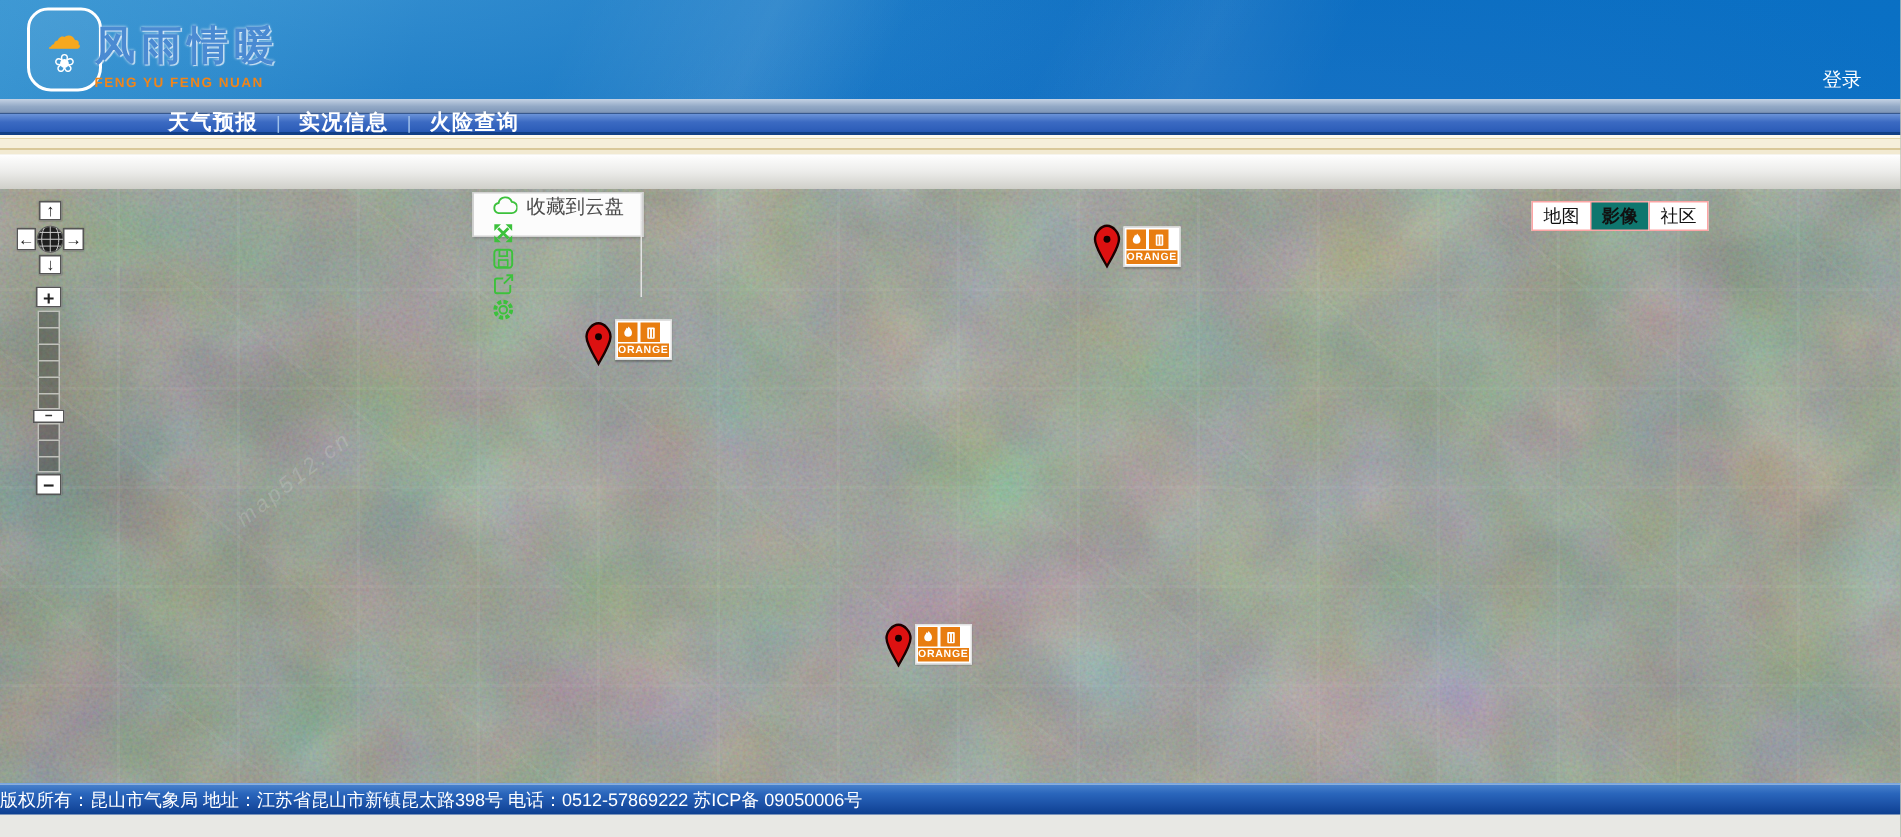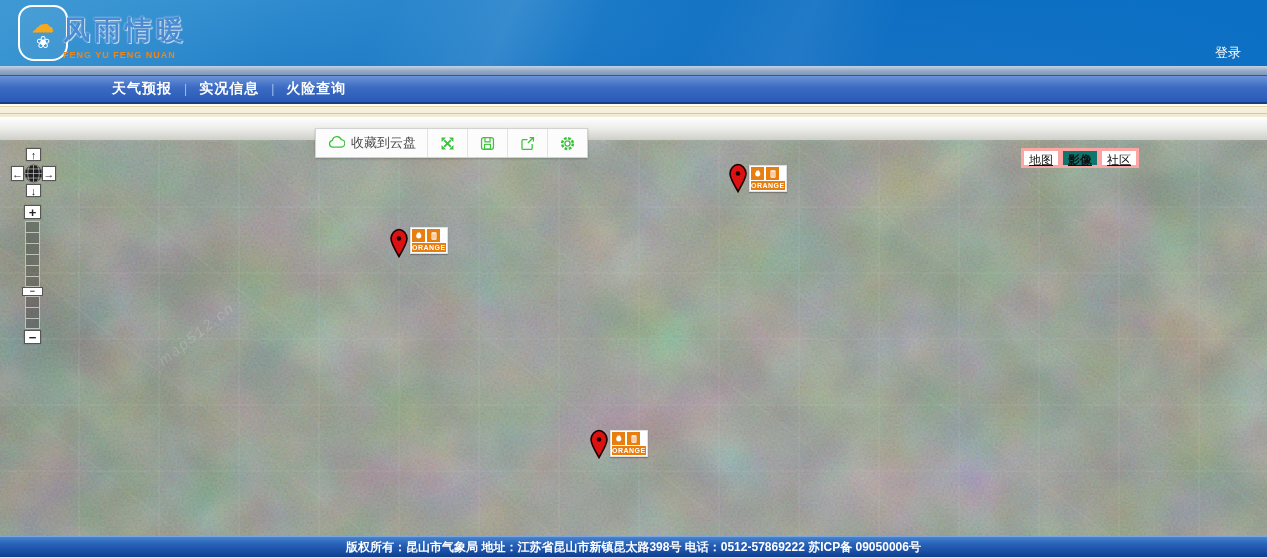--- a/index.html
+++ b/index.html
@@ -37,21 +37,21 @@
     font-size:31px; font-weight:bold; letter-spacing:2px; color:#ace0f8;
     text-shadow:2px 2px 1px #0d3c78, -1px -1px 1px rgba(12,54,110,0.55), 0 0 3px rgba(16,70,140,0.6);
   }
   .login-link{ position:absolute; right:26px; top:44px; color:#ffffff; font-size:13px; cursor:pointer; }
 
   .header-strip{ height:10px;
     background:linear-gradient(#c4d2e4, #93a9c6 55%, #7e96b8);
     border-bottom:1px solid #36588e; }
 
   
-  .nav-bar{ height:28px; display:flex; align-items:center; padding-left:112px;
+  .nav-bar{ height:14px; display:flex; align-items:center; padding-left:112px;
     background:linear-gradient(#6b93d8, #3b6ac2 45%, #2f5fba 85%, #2758b2);
     border-bottom:2px solid #123f86; }
   .nav-item{ color:#ffffff; font-size:14px; font-weight:bold; letter-spacing:1px; cursor:pointer; }
   .nav-sep{ color:#9fc0ea; font-size:12px; margin:0 12px; }
 
   .cream-band{ height:13px;
     background:linear-gradient(#fdf9ee 0, #fdf9ee 2px, #e4d6ae 2px, #e4d6ae 3px,
       #f6efdb 3px, #f6efdb 9px, #d9c89a 9px, #d9c89a 10px, #f2ead2 10px); }
   .gray-band{ height:23px; background:linear-gradient(#ffffff, #ececea 50%, #cfcfc9); }
 
@@ -74,32 +74,32 @@
       repeating-linear-gradient(0deg, transparent 0 64px, rgba(205,208,202,0.13) 64px 66px),
       repeating-linear-gradient(38deg, transparent 0 112px, rgba(214,212,206,0.11) 112px 114px);
   }
   .map-noise{ position:absolute; inset:0; pointer-events:none; }
   .map-watermark{ position:absolute; left:150px; top:185px; transform:rotate(-38deg);
     color:rgba(225,228,222,0.22); font-size:15px; font-style:italic; letter-spacing:2px; }
 
   
   .map-toolbar{ position:absolute; left:315px; top:128px; height:30px; z-index:60;
     display:flex; align-items:stretch; background:#fcfcfc;
-    border:1px solid #d2d2d2; box-shadow:0 1px 2px rgba(0,0,0,0.2); }
+    border:1px solid #d2d2d2; box-shadow:0 1px 2px rgba(0,0,0,0.2);flex-direction:column; }
   .tb-item{ display:flex; align-items:center; gap:6px; padding:0 11px;
     border-right:1px solid #e3e3e3; cursor:pointer; }
   .tb-item:last-child{ border-right:none; }
   .tb-label{ font-size:13px; color:#4a4a4a; }
   .tb-icon svg{ display:block; }
 
   
   .type-switcher{ position:absolute; top:8px; left:1022px; display:flex; z-index:55; }
   .type-btn{ min-width:40px; height:20px; line-height:18px; text-align:center;
-    background:#ffffff; border:3px solid #fca5a5; font-size:12px; color:#111;
-    margin-left:-1px; cursor:pointer; padding:0 4px;text-decoration:underline; }
+    background:#ffffff; border:1px solid #fca5a5; font-size:12px; color:#111;
+    margin-left:-1px; cursor:pointer; padding:0 4px; }
   .type-btn.selected{ background:#0f766e; font-weight:bold; }
 
   
   .ctl-btn{ position:absolute; background:#ffffff; border:1px solid #555;
     display:flex; align-items:center; justify-content:center;
     font-size:11px; font-weight:bold; color:#222; cursor:pointer; z-index:52;
     box-shadow:0 0 1px rgba(0,0,0,0.4); }
   .pan-up{ left:26px; top:8px; width:15px; height:13px; }
   .pan-left{ left:11px; top:26px; width:13px; height:15px; }
   .pan-right{ left:42px; top:26px; width:14px; height:15px; }
@@ -123,23 +123,23 @@
   .marker-pin{ position:absolute; width:22px; height:30px; z-index:40; cursor:pointer; }
   .warn-badge{ position:absolute; z-index:41; background:#ffffff; border:1px solid #e0e0e0;
     padding:1px; cursor:pointer; box-shadow:0 1px 1px rgba(0,0,0,0.25); }
   .badge-tiles{ display:flex; gap:2px; }
   .badge-tile{ width:13px; height:13px; background:#e87d10; display:flex;
     align-items:center; justify-content:center; }
   .badge-level{ margin-top:1px; background:#e87d10; color:#ffffff; text-align:center;
     font-size:7px; font-weight:bold; letter-spacing:0.5px; line-height:9px; }
 
   
-  .app-footer{ height:21px; text-align:center;
+  .app-footer{ height:21px; text-align:left;
     background:linear-gradient(#4a82cc, #2a66bc 30%, #1a4fa4 70%, #0d3f90);
-    border-top:1px solid #7aa6e0;font-weight:bold; }
+    border-top:1px solid #7aa6e0; }
   .app-footer span{ color:#ffffff; font-size:12px; line-height:20px; }
 </style>
 </head>
 <body>
 
 <div class="page">
 
   <div class="app-header">
     <div class="header-wave"></div>
     <div class="logo-badge">

